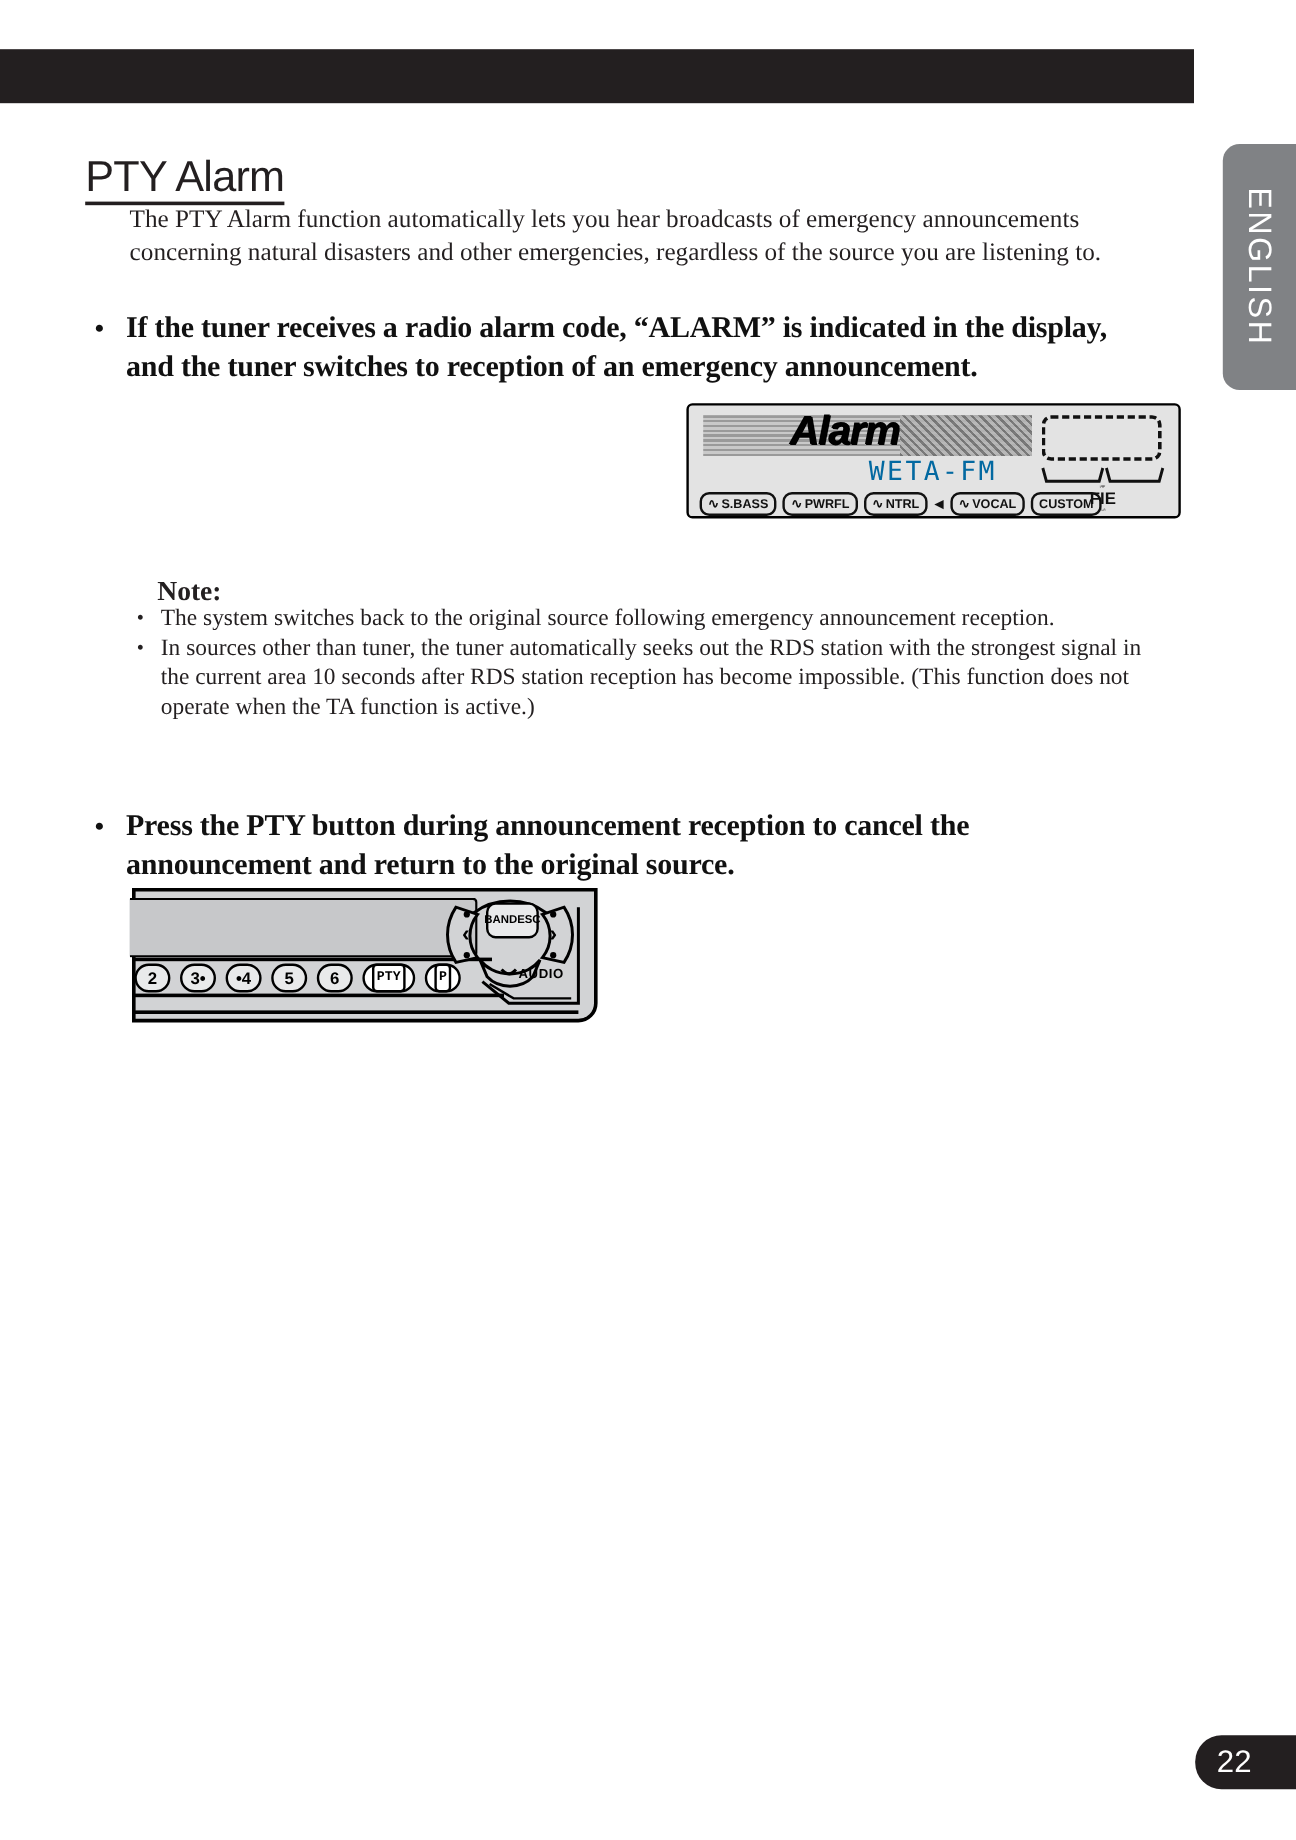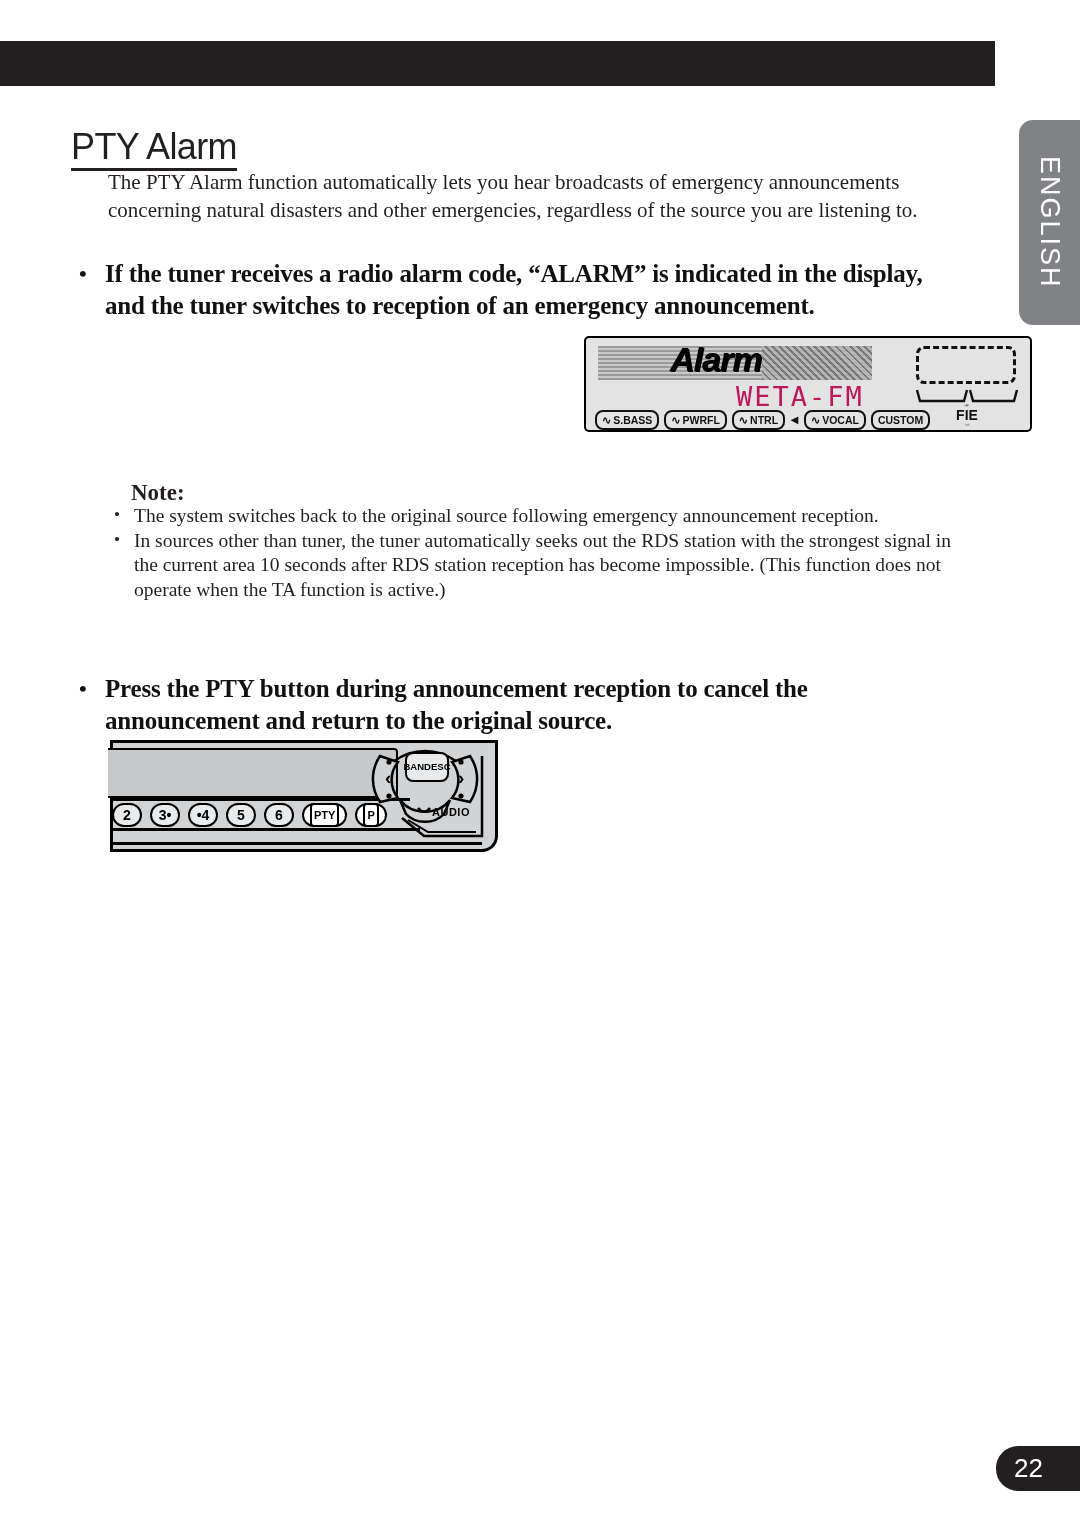--- a/index.html
+++ b/index.html
@@ -129,23 +129,23 @@
   .note-item .nb {
     position: absolute;
     left: 6px;
     top: -1px;
     font-size: 17px;
   }
 
   
   .display-unit {
     position: absolute;
-    left: 584px;
+    left: 572px;
     top: 336px;
-    width: 448px;
+    width: 412px;
     height: 96px;
     background: #e3e3e3;
     border: 2.5px solid #000;
     border-radius: 5px;
     box-sizing: border-box;
   }
   .disp-band {
     position: absolute;
     left: 12px;
     top: 8px;
@@ -176,23 +176,23 @@
     color: #000;
     z-index: 4;
     line-height: 34px;
     text-shadow: 1px 1px 0 #000;
   }
   .disp-station {
     position: absolute;
     left: 150px;
     top: 43px;
     font-family: "DejaVu Sans Mono", monospace;
-    font-size: 27px;
+    font-size: 22px;
     letter-spacing: 2px;
-    color: #be185d;
+    color: #0369a1;
     font-weight: 500;
   }
   .eq-row {
     position: absolute;
     left: 9px;
     top: 72px;
     display: flex;
     align-items: center;
     gap: 5px;
   }
@@ -329,20 +329,21 @@
     background: #ffffff;
     border-color: #000;
   }
   .pbtn .inner-box {
     border: 2px solid #000;
     border-radius: 4px;
     padding: 4px 2px;
     font-size: 11px;
     line-height: 12px;
     background: #fff;
+    font-family: Liberation Mono, monospace;
   }
   .knob-area {
     position: absolute;
     left: 248px;
     top: 0px;
     width: 140px;
     height: 112px;
   }
   .band-esc {
     position: absolute;

